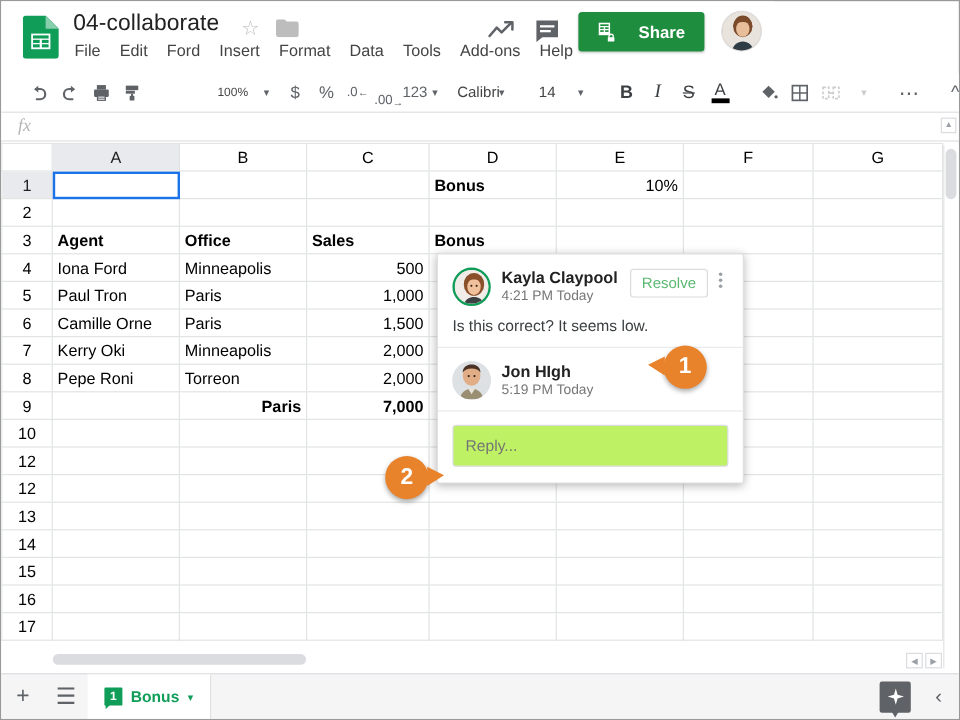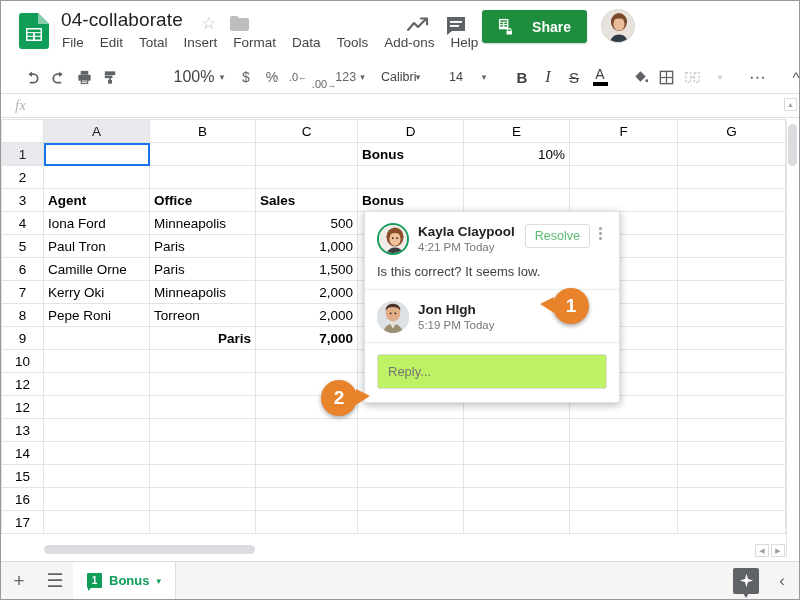--- a/index.html
+++ b/index.html
@@ -72,21 +72,21 @@
   }
   .tb-item {
     display: flex; align-items: center; justify-content: center;
     height: 26px; min-width: 26px;
     color: #5f6368; font-size: 13px; cursor: pointer;
     border-radius: 2px;
   }
   .tb-sep {
     width: 1px; height: 18px; background: #dadce0; margin: 0 7px;
   }
-  .tb-zoom { width: 44px; font-size: 16px; color: #444; margin-left: 44px; }
+  .tb-zoom { width: 44px; font-size: 10px; color: #444; margin-left: 44px; }
   .tb-font { width: 66px; font-size: 12.5px; color: #444; justify-content:flex-start; padding-left:4px;}
   .tb-size { width: 34px; font-size: 12.5px; color: #444; }
   .caret { font-size: 9px; color: #5f6368; margin-left: 4px; }
   .tb-bold   { font-weight: bold; font-size: 15px; color: #3c4043; width:28px;}
   .tb-italic { font-style: italic; font-family: "Liberation Serif", serif; font-size: 16px; color: #3c4043; width:28px;}
   .tb-strike { font-size: 15px; color: #3c4043; text-decoration: line-through; width:28px;}
   .tb-textcolor { position: relative; width: 28px; flex-direction: column; }
   .tb-textcolor .ltr { font-size: 14px; color: #3c4043; line-height: 13px;}
   .tb-textcolor .bar { width: 15px; height: 4px; background: #000; margin-top:1px; }
   .tb-disabled { opacity: .33; }
@@ -308,21 +308,21 @@
 
     <div class="doc-title">04-collaborate</div>
     <div class="star-icon">☆</div>
     <svg class="folder-icon" viewBox="0 0 19 15">
       <path d="M0 2a2 2 0 0 1 2-2h5l2 2h8a2 2 0 0 1 2 2v9a2 2 0 0 1-2 2H2a2 2 0 0 1-2-2z" fill="#bdbdbd"></path>
     </svg>
 
     <div class="menubar">
       <span>File</span>
       <span>Edit</span>
-      <span>Total</span>
+      <span>Ford</span>
       <span>Insert</span>
       <span>Format</span>
       <span>Data</span>
       <span>Tools</span>
       <span>Add-ons</span>
       <span>Help</span>
     </div>
 
     <div class="hdr-right">
       <svg class="trend-icon" viewBox="0 0 24 24">

